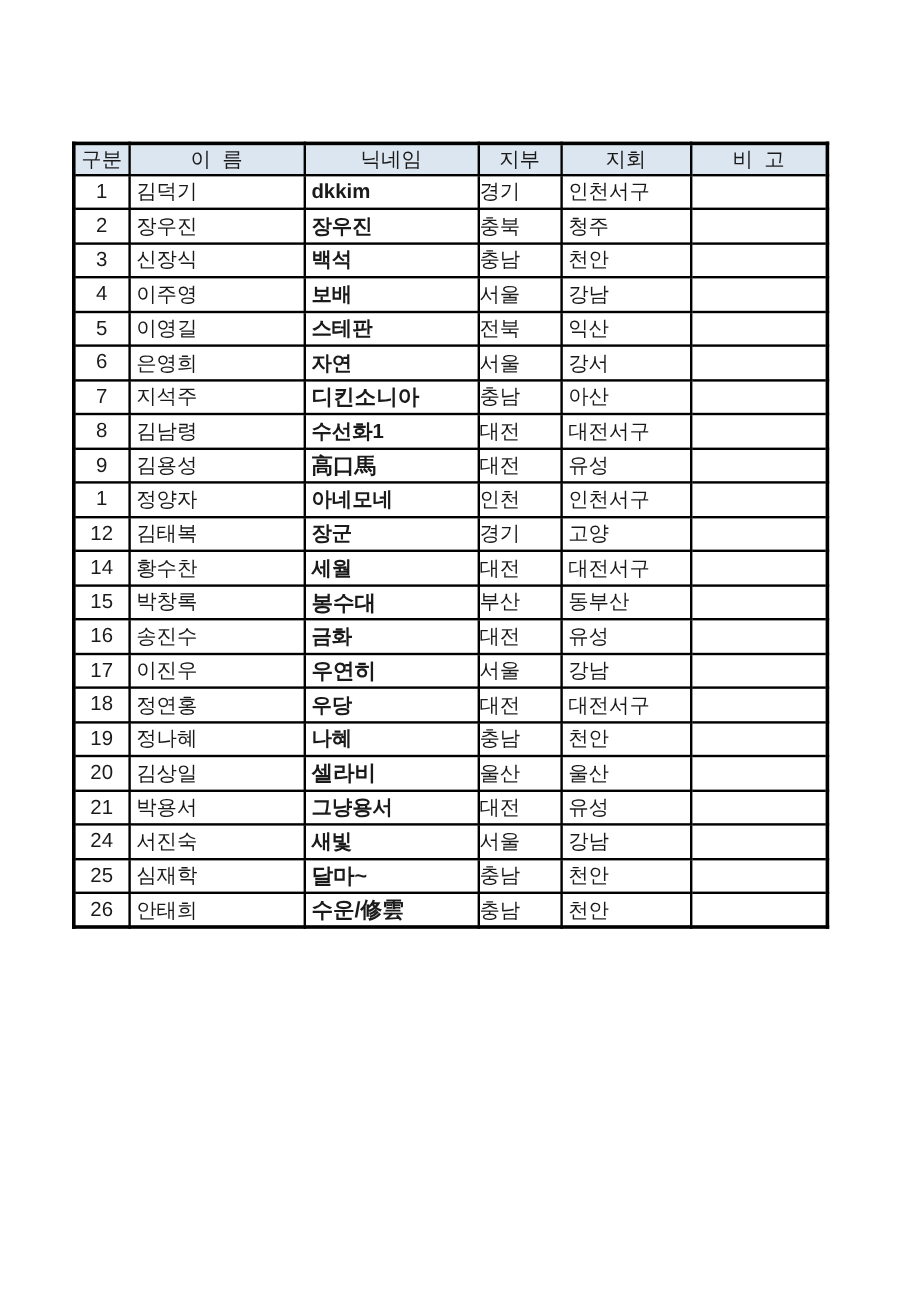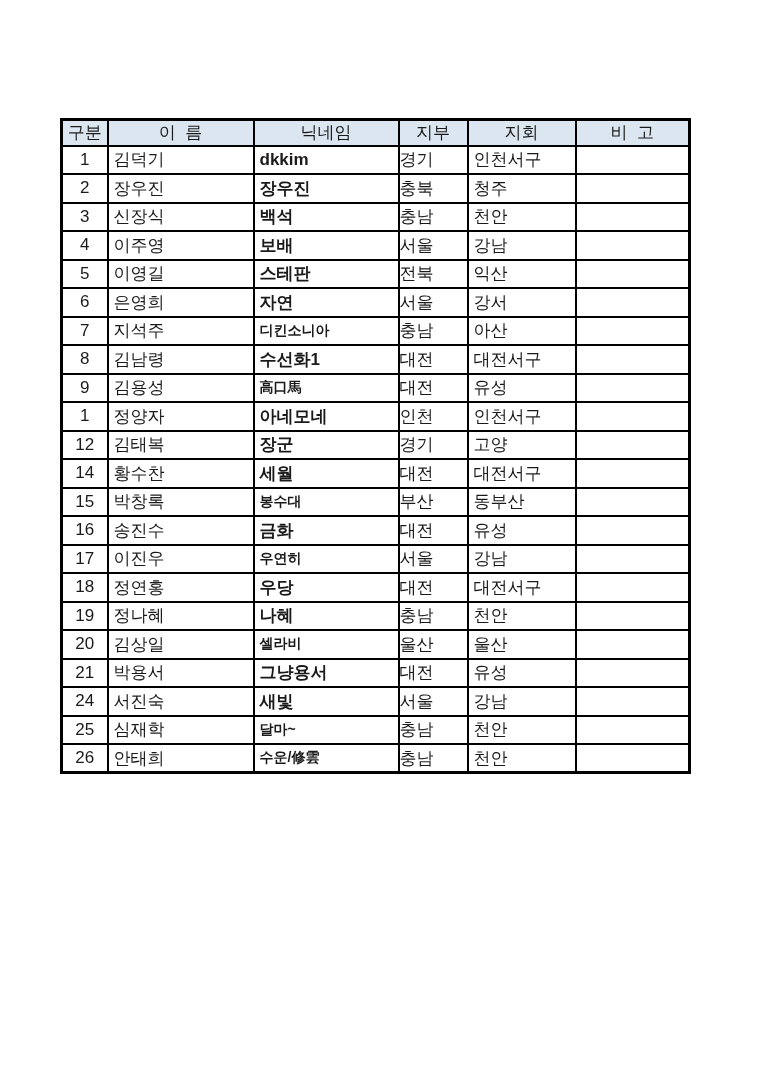--- a/index.html
+++ b/index.html
@@ -45,21 +45,21 @@
     white-space: pre;
   }
   table.roster td {
     height: 28.5px;
     font-size: 17px;
     background: #ffffff;
   }
   td.col-no    { text-align: center; font-size: 15px; }
   td.col-name  { text-align: left; padding-left: 5px; }
   td.col-nick  { text-align: left; padding-left: 5px; font-weight: bold; }
-  td.col-nick.small { font-size: 14px; }
+  td.col-nick.small { font-size: 18px; }
   td.col-jibu  { text-align: left; }
   td.col-jihoe { text-align: left; padding-left: 5px; }
   td.col-note  { text-align: left; }
 </style>
 </head>
 <body>
 
 <div class="page">
   <table class="roster">
     <colgroup>

